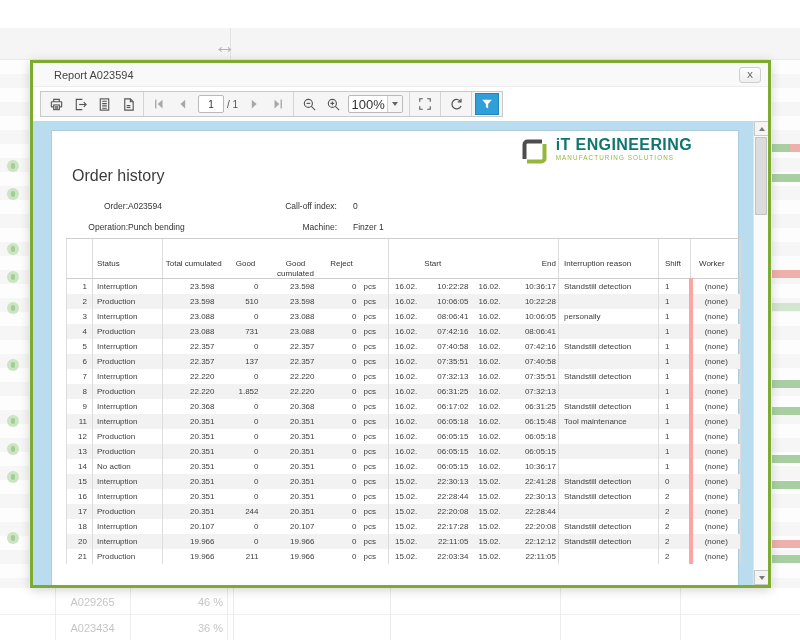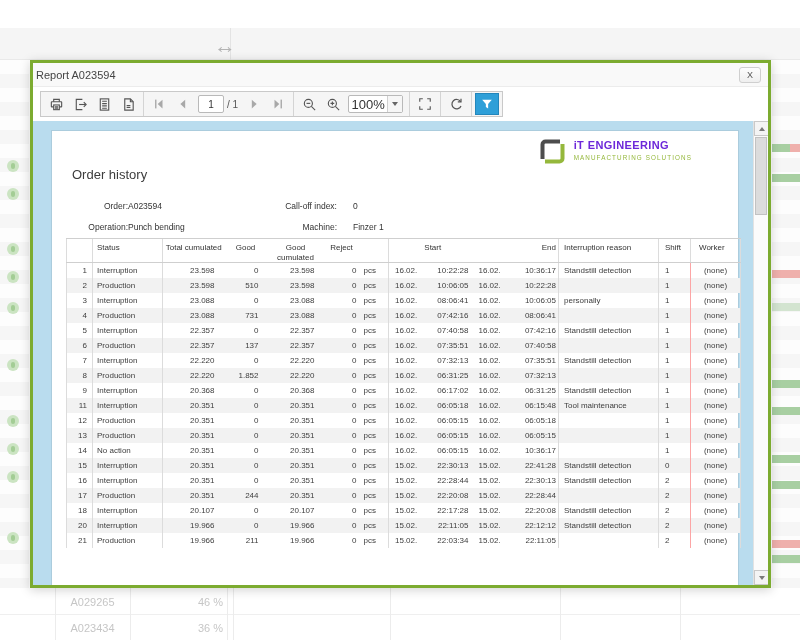--- a/index.html
+++ b/index.html
@@ -27,21 +27,21 @@
   .bg-row { position:absolute; left:0; width:800px; height:26px; border-bottom:1px solid #efefef;
             color:#c6c6c6; font-size:11px; line-height:26px; }
   .bg-row .ord { position:absolute; left:55px; width:75px; text-align:center; }
   .bg-row .pct { position:absolute; left:130px; width:93px; text-align:right; }
   .bg-col { position:absolute; top:588px; height:52px; width:1px; background:#ececec; }
 
   
   .dialog { position:absolute; left:30px; top:60px; width:741px; height:528px;
             border:3px solid #7cab30; background:#fff; box-shadow:0 2px 10px rgba(0,0,0,.18); }
   .titlebar { position:relative; height:24px; background:#f9f9f9; border-bottom:1px solid #ececec; }
-  .titlebar .ttl { position:absolute; left:3px; top:0; line-height:24px; font-size:11px; color:#444; }
+  .titlebar .ttl { position:absolute; left:21px; top:0; line-height:24px; font-size:11px; color:#444; }
   .close-btn { position:absolute; right:7px; top:4px; width:22px; height:16px; font-size:9px;
                color:#555; background:linear-gradient(#fdfdfd,#efefef); border:1px solid #cfcfcf;
                border-radius:3px; line-height:14px; text-align:center; cursor:pointer;
                font-family:"Liberation Sans", sans-serif; }
 
   .toolbar-area { height:34px; background:#fff; padding:4px 0 0 7px; }
   .toolbar { display:inline-flex; align-items:center; height:26px; background:#f5f5f5;
              border:1px solid #c9c9c9; }
   .tgroup { display:flex; align-items:center; height:24px; padding:0 3px; border-right:1px solid #d4d4d4; }
   .tgroup:last-child { border-right:none; }
@@ -71,54 +71,54 @@
             border-bottom:4.5px solid #7a7a7a; }
   .tri-down { width:0; height:0; border-left:3.5px solid transparent; border-right:3.5px solid transparent;
               border-top:4.5px solid #7a7a7a; }
   .sb-thumb { position:absolute; left:1px; top:16px; width:12px; height:78px; background:#dcdcdc;
               border:1px solid #c2c2c2; cursor:grab; }
 
   .page { position:absolute; left:19px; top:10px; width:686px; height:900px; background:#fff;
           box-shadow:0 0 0 1px rgba(0,0,0,.07); }
   .logo { position:absolute; right:46px; top:7px; display:flex; align-items:flex-start; }
   .logo-text { margin-left:8px; }
-  .logo-line1 { font-size:11px; font-weight:bold; color:#6d28d9; letter-spacing:.4px; line-height:14px; }
+  .logo-line1 { font-size:16px; font-weight:bold; color:#0f766e; letter-spacing:.4px; line-height:14px; }
   .logo-line2 { font-size:6.3px; color:#95b83c; letter-spacing:1.1px; margin-top:2px; }
-  .rpt-title { position:absolute; left:20px; top:36px; font-size:13px; color:#3c3c3c; }
+  .rpt-title { position:absolute; left:20px; top:36px; font-size:16px; color:#3c3c3c; }
   .fields { position:absolute; left:0; top:70px; width:520px; }
   .frow { display:flex; font-size:8.5px; color:#333; margin-bottom:11px; }
   .flabel { width:76px; text-align:right; }
   .fvalue { width:115px; }
   .flabel2 { width:94px; text-align:right; }
   .fvalue2 { margin-left:16px; }
 
   table.rpt { position:absolute; left:14px; top:107px; width:674px; border-collapse:collapse;
               table-layout:fixed; font-size:8px; color:#3d3d3d;
               border-left:1px solid #dcdcdc; border-right:1px solid #dcdcdc; }
   table.rpt thead th { height:21px; font-weight:normal; color:#333; vertical-align:top;
-              padding-top:4px; line-height:9.5px; border-top:1px solid #cfcfcf; border-bottom:1px solid #cfcfcf; }
+              padding-top:20px; line-height:9.5px; border-top:1px solid #cfcfcf; border-bottom:1px solid #cfcfcf; }
   table.rpt td { height:15px; line-height:15px; white-space:nowrap; overflow:hidden; }
   tbody tr:nth-child(even) { background:#f2f2f2; }
   .h-status,.c-status { text-align:left; padding-left:4px; border-left:1px solid #dcdcdc; }
   .h-total,.c-total { border-left:1px solid #dcdcdc; }
   .h-total { text-align:center; } .c-total { text-align:right; padding-right:10px; }
   .h-good { text-align:center; } .c-good { text-align:right; padding-right:8px; }
   .h-goodcum { text-align:center; } .c-good_cum { text-align:right; padding-right:10px; }
   .h-reject { text-align:center; } .c-reject { text-align:right; padding-right:2px; }
   .c-unit { text-align:left; padding-left:5px; }
   .h-start { border-left:1px solid #dcdcdc; }
   .c-start_date { text-align:left; padding-left:6px; border-left:1px solid #dcdcdc; }
   .c-start_time { text-align:right; padding-right:8px; }
   .h-end { text-align:right; padding-right:2px; }
   .c-end_date { text-align:left; padding-left:2px; }
   .c-end_time { text-align:right; padding-right:2px; }
   .h-reason,.c-reason { text-align:left; padding-left:5px; border-left:1px solid #dcdcdc; }
   .h-shift,.c-shift { text-align:left; padding-left:6px; border-left:1px solid #dcdcdc; }
   .h-worker { text-align:left; padding-left:8px; border-left:1px solid #dcdcdc; }
-  .c-worker { text-align:center; border-left:1px solid #fca5a5; }
+  .c-worker { text-align:center; border-left:4px solid #fca5a5; }
   .c-num { text-align:right; padding-right:5px; }
 </style>
 </head>
 <body>
 
 <div class="screen">
 
   <div class="bg-band"></div>
   <div class="bg-vline-top"></div>
   <div class="bg-resize">↔</div>

